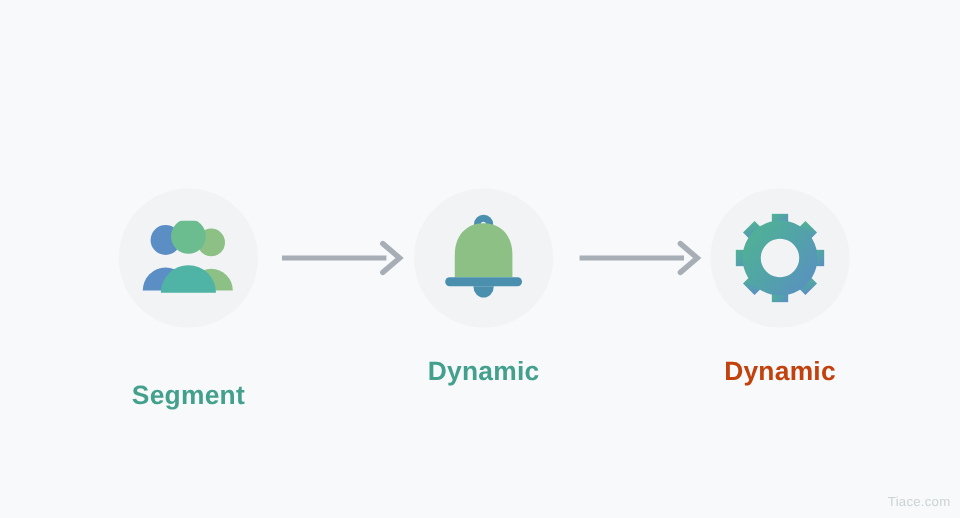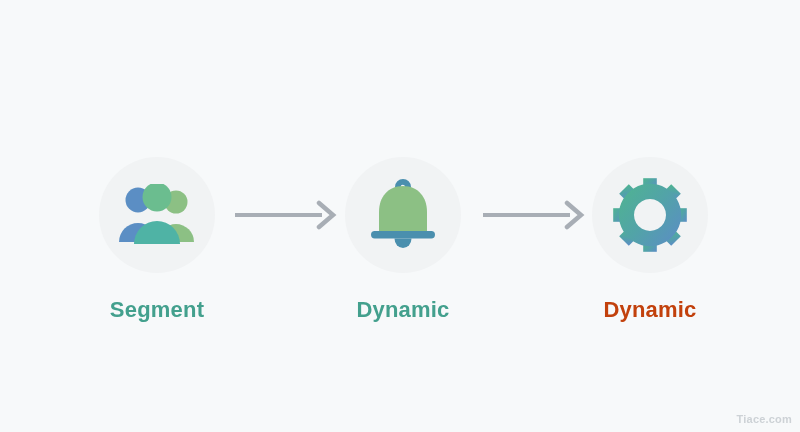--- a/index.html
+++ b/index.html
@@ -25,21 +25,21 @@
 
   .step {
     position: absolute;
     width: 160px;
     top: 157px;
     display: flex;
     flex-direction: column;
     align-items: center;
   }
 
-  .step-1 { left: 77px; }
+  .step-1 { left: 77px; gap: 20px; }
   .step-2 { left: 323px; }
   .step-3 { left: 570px; }
 
   .icon-circle {
     width: 116px;
     height: 116px;
     border-radius: 50%;
     background: #f1f3f4;
     display: flex;
     align-items: center;
@@ -73,21 +73,20 @@
   .arrow-1 { left: 234px; }
   .arrow-2 { left: 482px; }
 
   .watermark {
     position: absolute;
     right: 8px;
     bottom: 7px;
     font-size: 11px;
     color: #cdd2d6;
     letter-spacing: 0.2px;
-    font-weight: bold;
   }
 </style>
 </head>
 <body>
 
 <div id="flow-diagram">
 
   <div class="step step-1">
     <div class="icon-circle">
       <span>

